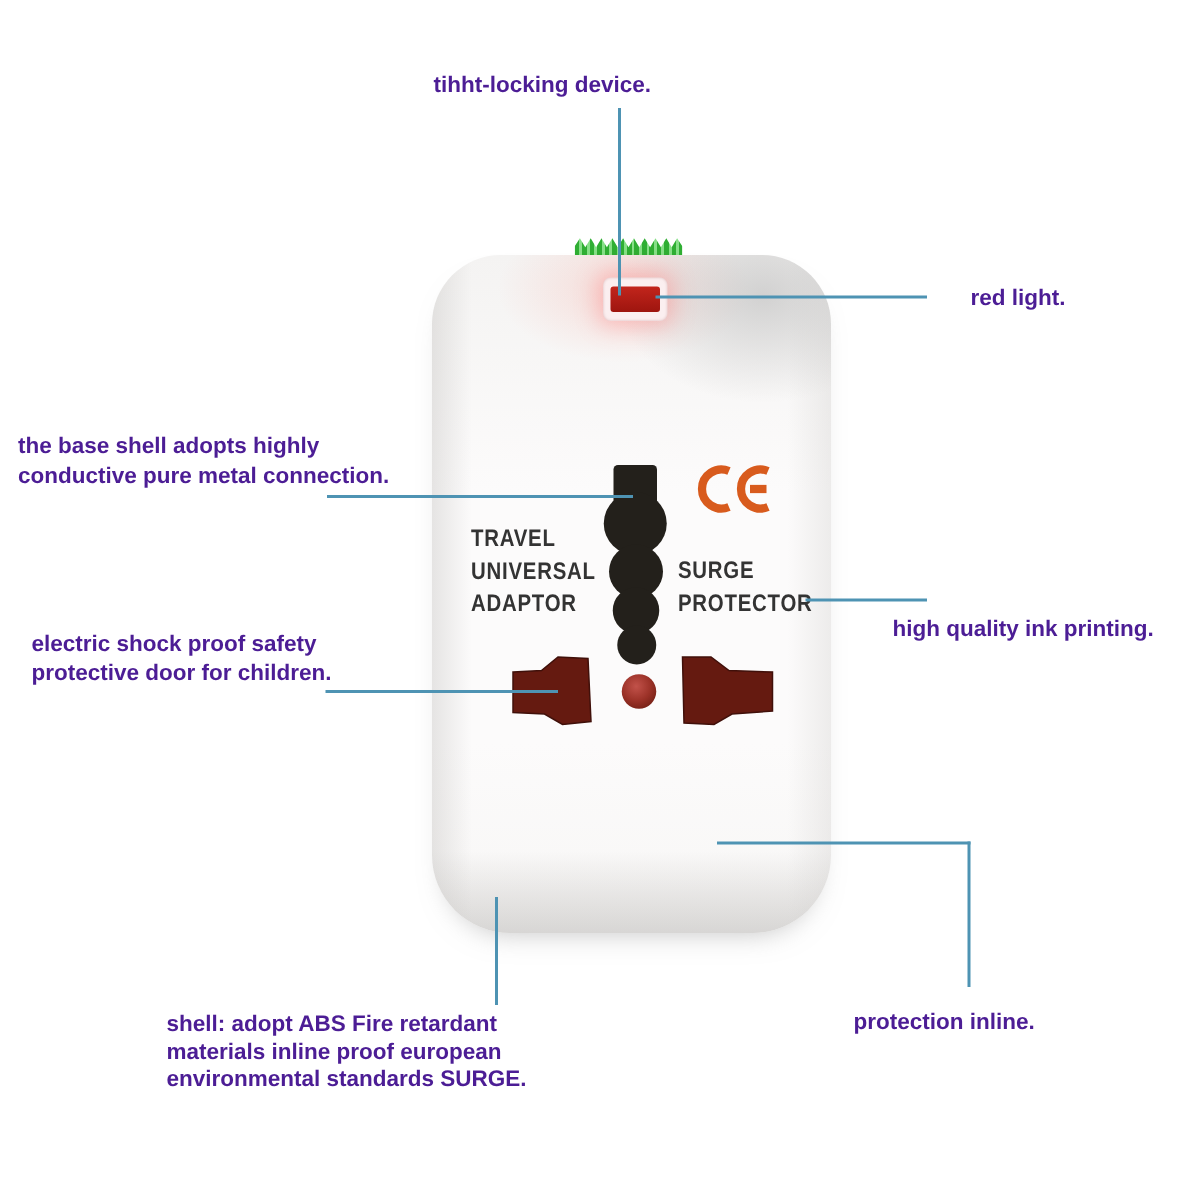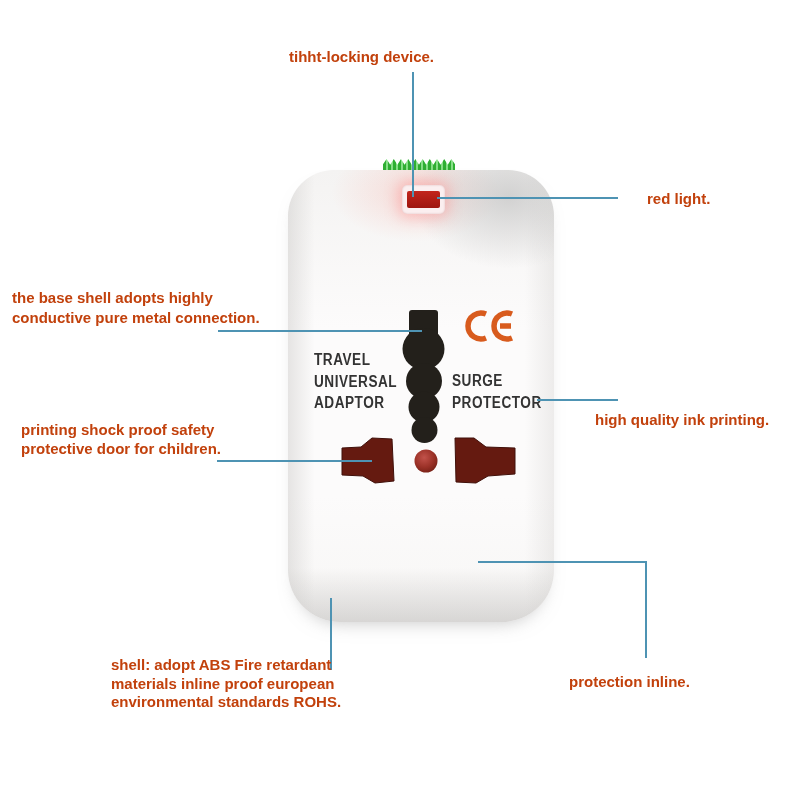--- a/index.html
+++ b/index.html
@@ -44,21 +44,21 @@
   .face-svg{position:absolute;left:0;top:0;z-index:3;}
   
   .ptext{
     position:absolute;color:#333;font-size:16px;font-weight:bold;
     line-height:21.5px;letter-spacing:.6px;white-space:nowrap;
     transform:scaleX(.85);transform-origin:left top;z-index:4;
   }
   .ptext div{display:block;}
   
   .ann{
-    position:absolute;color:#c2410c;font-size:15px;font-weight:bold;
+    position:absolute;color:#4c1d95;font-size:15px;font-weight:bold;
     line-height:20px;white-space:nowrap;z-index:5;
   }
   .ann span{display:block;}
   .ann.tight span{line-height:18.5px;}
   .z4{z-index:4;}
 </style>
 </head>
 <body>
 
 <div class="stage">
@@ -127,31 +127,31 @@
   <div class="ann" style="left:627px;top:189px;margin-left:20px;">
     <span>red light.</span>
   </div>
 
   <div class="ann" style="left:12px;top:288px;">
     <span>the base shell adopts highly</span>
     <span>conductive pure metal connection.</span>
   </div>
 
   <div class="ann tight" style="left:21px;top:421px;">
-    <span>printing shock proof safety</span>
+    <span>electric shock proof safety</span>
     <span>protective door for children.</span>
   </div>
 
   <div class="ann" style="left:595px;top:410px;">
     <span>high quality ink printing.</span>
   </div>
 
-  <div class="ann tight" style="left:111px;top:656px;">
+  <div class="ann tight" style="left:111px;top:674px;">
     <span>shell: adopt ABS Fire retardant</span>
     <span>materials inline proof european</span>
-    <span>environmental standards ROHS.</span>
+    <span>environmental standards SURGE.</span>
   </div>
 
   <div class="ann" style="left:569px;top:672px;">
     <span>protection inline.</span>
   </div>
 
 </div>
 
 </body></html>

